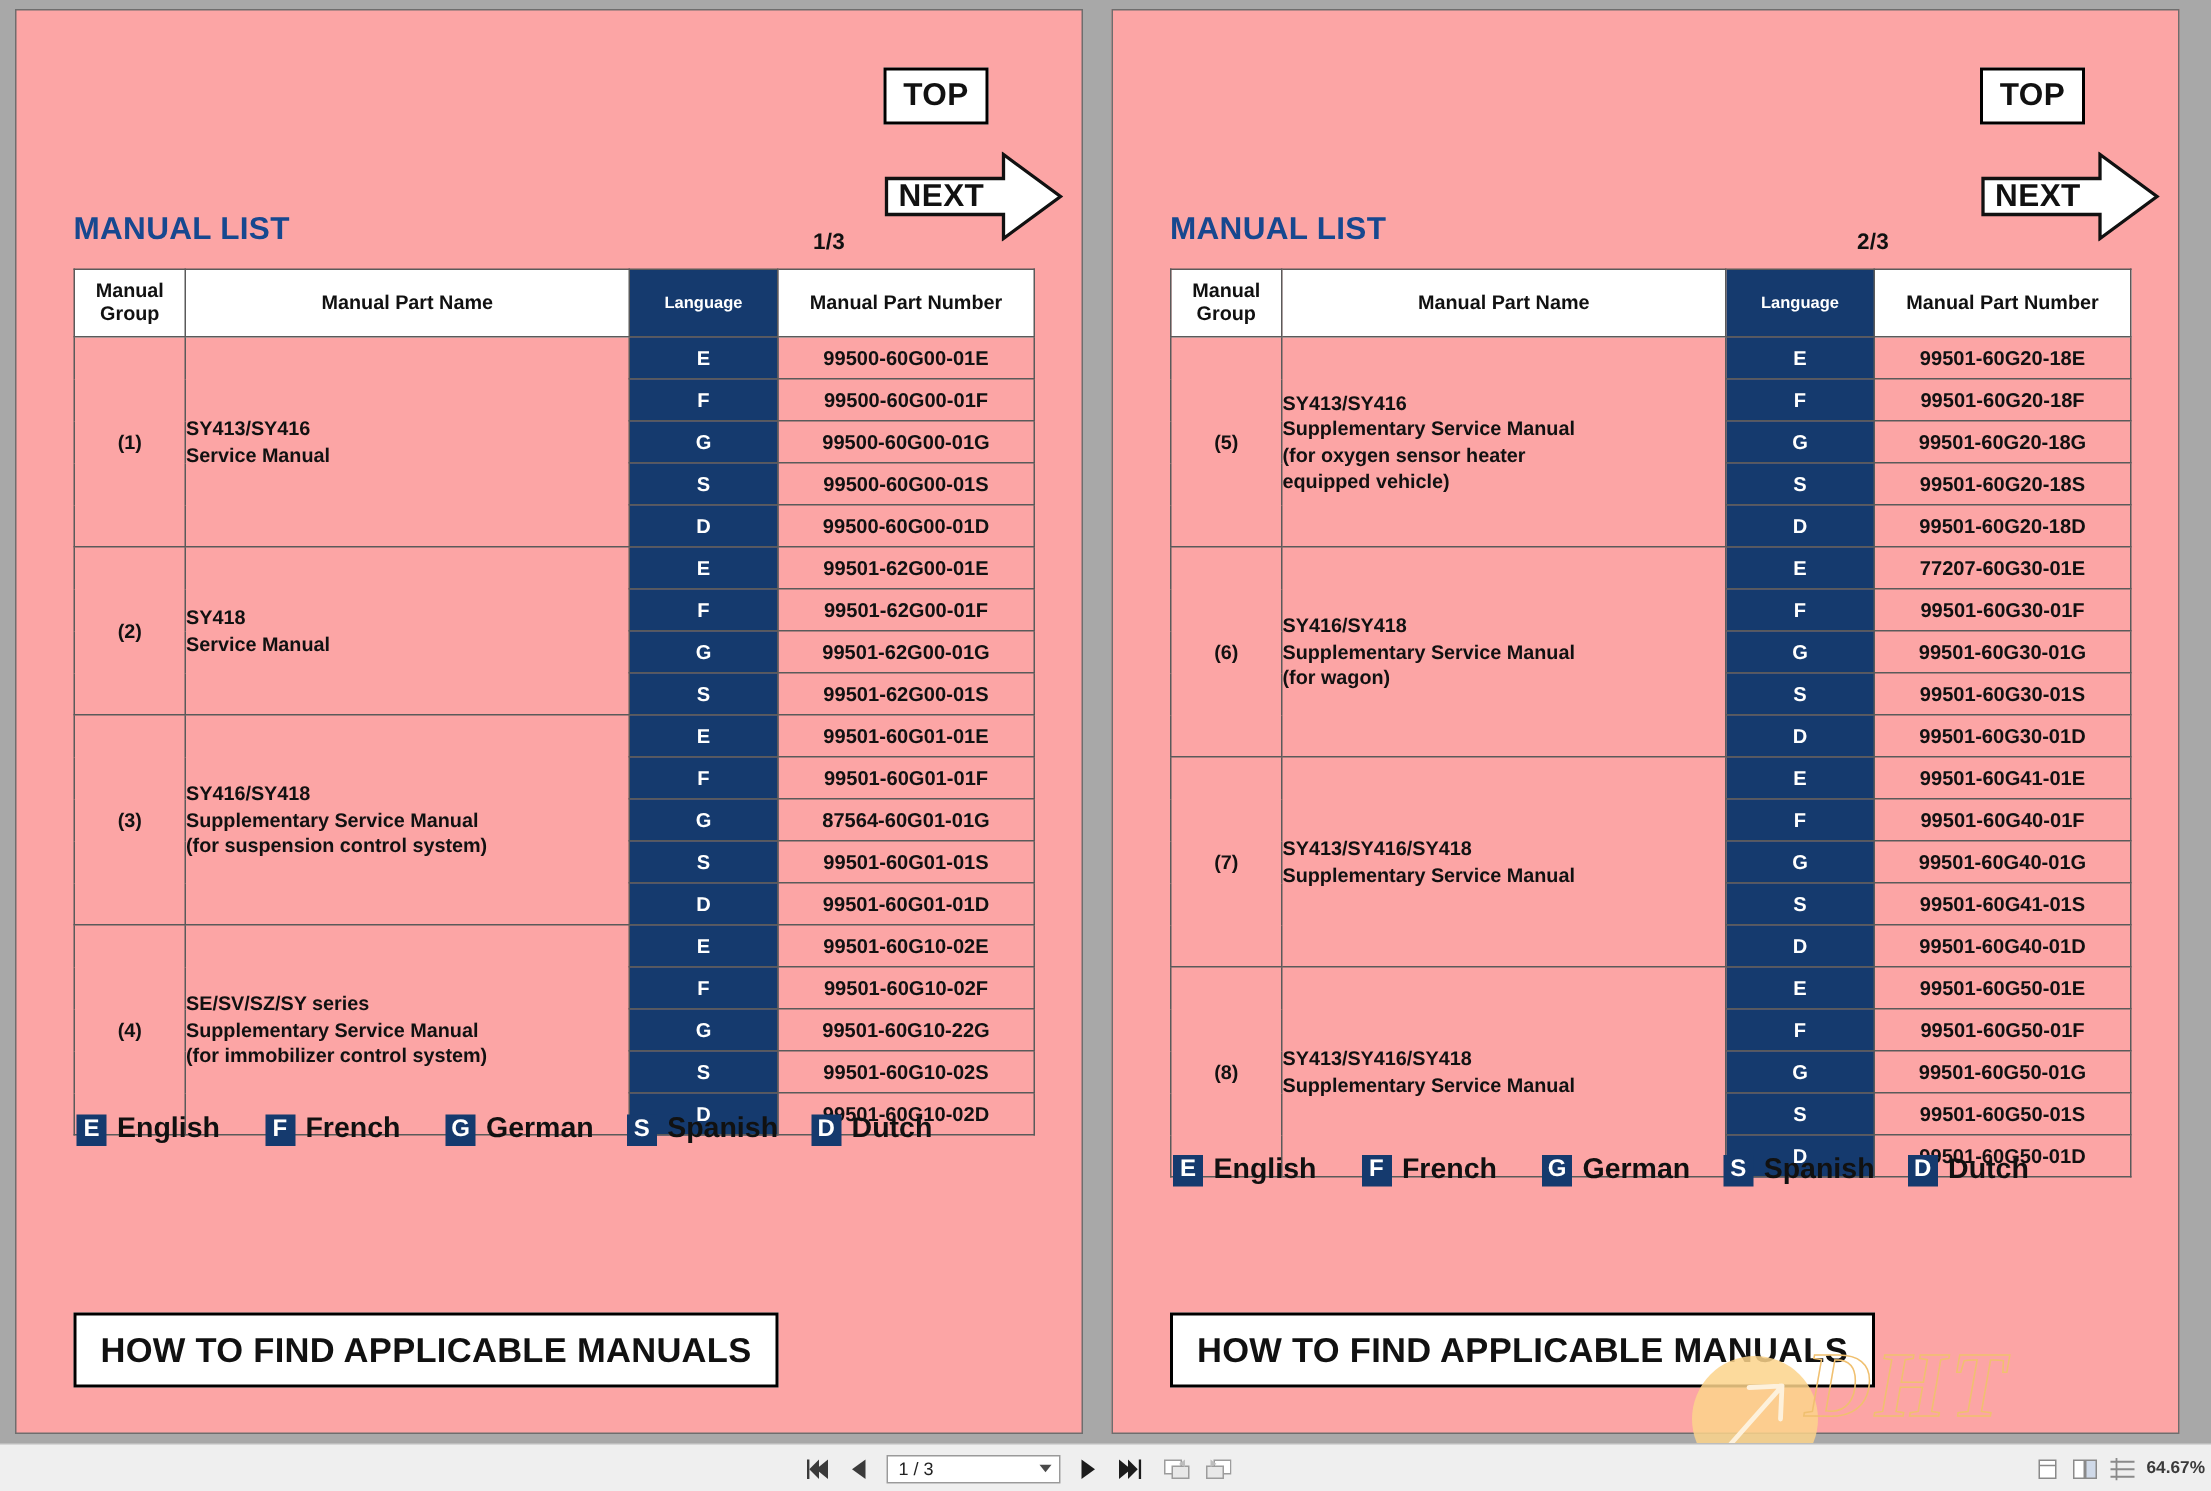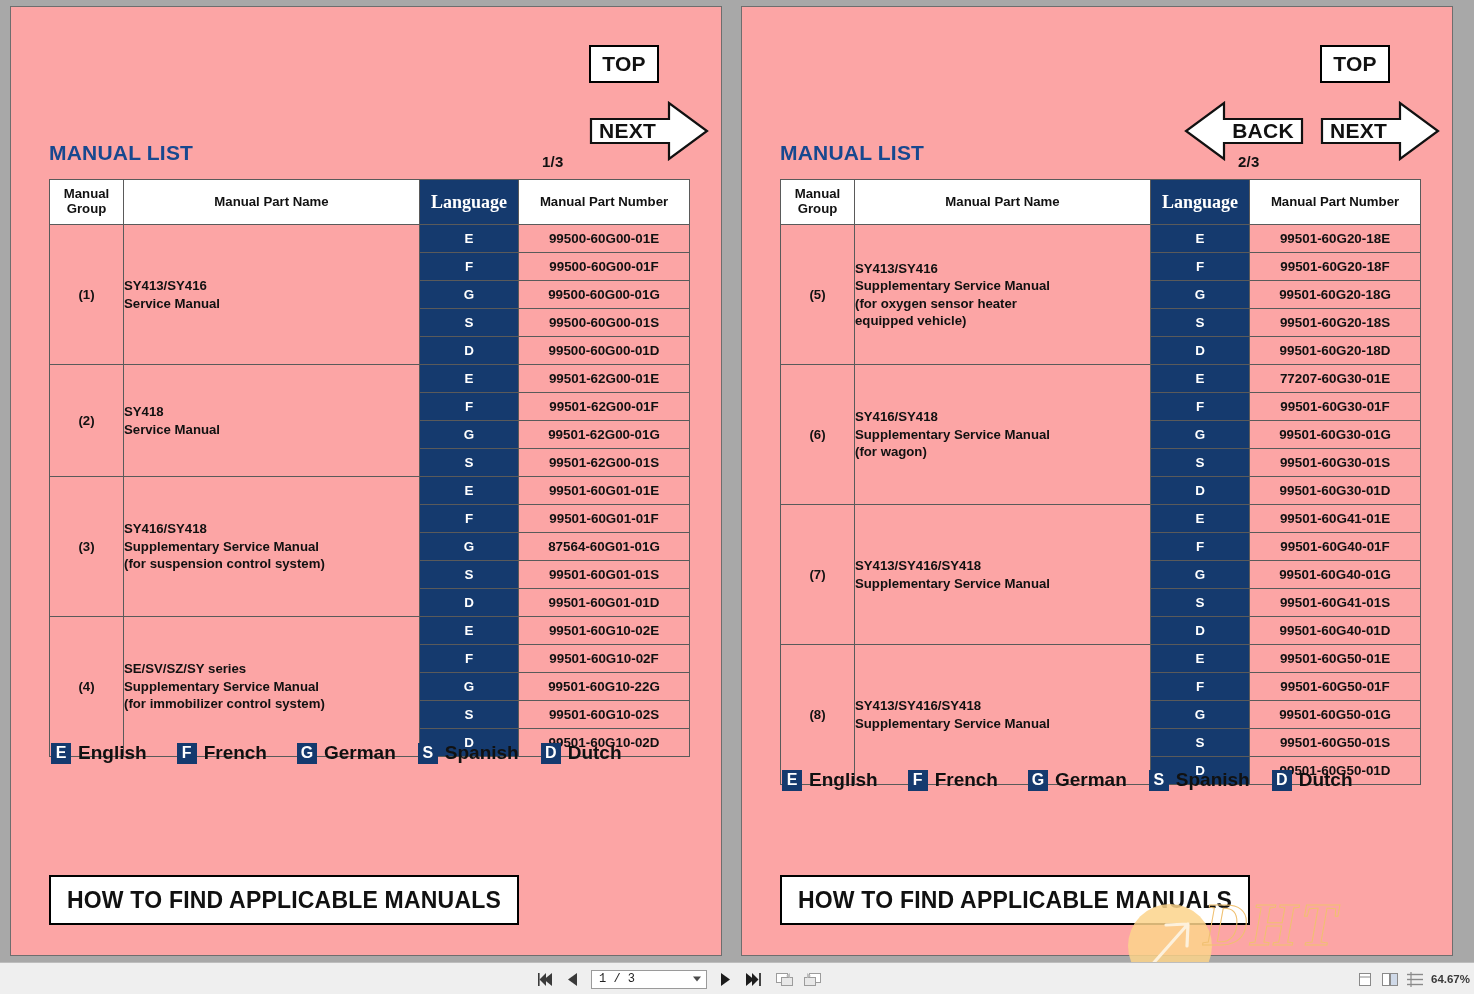--- a/index.html
+++ b/index.html
@@ -115,26 +115,25 @@
     text-align: center;
     font-size: 13.2px;
     height: 44px;
     line-height: 1.1;
   }
   th.h-lang {
     background: #153a6e;
     color: #ffffff;
     font-weight: bold;
     text-align: center;
-    font-size: 18px;
+    font-size: 11px;
     height: 44px;
     border-left: 1px solid #153a6e;
     border-right: 1px solid #153a6e;
     border-top: 1px solid #153a6e;
-    font-family: Liberation Serif, serif;
   }
   td.c-group {
     text-align: center;
     font-weight: bold;
     color: #111;
     font-size: 13.2px;
   }
   td.c-name {
     padding: 0 0 0 14px;
     font-weight: bold;
@@ -283,21 +282,21 @@
     height: 19px;
     background: #ffffff;
     border: 1px solid #9a9a9a;
     display: flex;
     align-items: center;
     box-sizing: border-box;
     font-size: 12px;
     color: #222;
     padding-left: 7px;
     position: relative;
-    font-family: Liberation Mono, monospace;
+    font-family: Liberation Sans, sans-serif;
   }
   .pagebox .caret {
     position: absolute;
     right: 5px;
     top: 50%;
     transform: translateY(-50%);
     width: 0; height: 0;
     border-left: 4px solid transparent;
     border-right: 4px solid transparent;
     border-top: 5px solid #4a4a4a;
@@ -480,26 +479,20 @@
         <span>HOW TO FIND APPLICABLE MANUALS</span>
       </div>
     </div>
 
     <div class="page" id="page-right">
 
       <div class="topbtn" style="left:578px; top:38px; width:70px; height:38px;">
         <span>TOP</span>
       </div>
 
-      <div class="arrow-btn left" style="left:442px; top:94px; width:120px; height:60px;">
-        <svg width="120" height="60" viewBox="0 0 120 60">
-          <polygon points="118,18 40,18 40,2 2,30 40,58 40,42 118,42" fill="#ffffff" stroke="#111111" stroke-width="2.2" stroke-linejoin="miter"></polygon>
-        </svg>
-        <span class="lbl">BACK</span>
-      </div>
 
       <div class="arrow-btn right" style="left:578px; top:94px; width:120px; height:60px;">
         <svg width="120" height="60" viewBox="0 0 120 60">
           <polygon points="2,18 80,18 80,2 118,30 80,58 80,42 2,42" fill="#ffffff" stroke="#111111" stroke-width="2.2" stroke-linejoin="miter"></polygon>
         </svg>
         <span class="lbl">NEXT</span>
       </div>
 
       <div class="manual-list-title" style="left:38px; top:134px;">MANUAL LIST</div>
 

